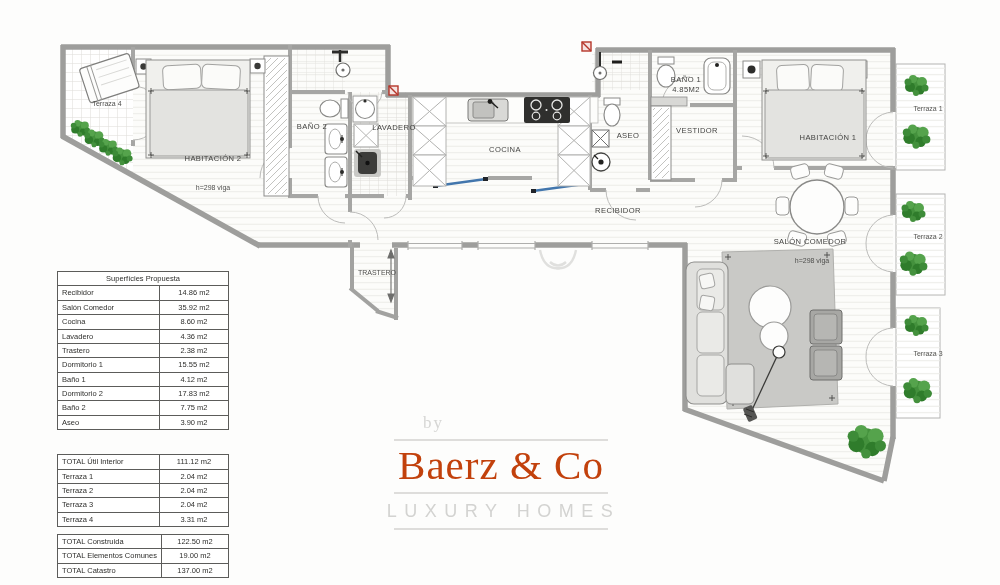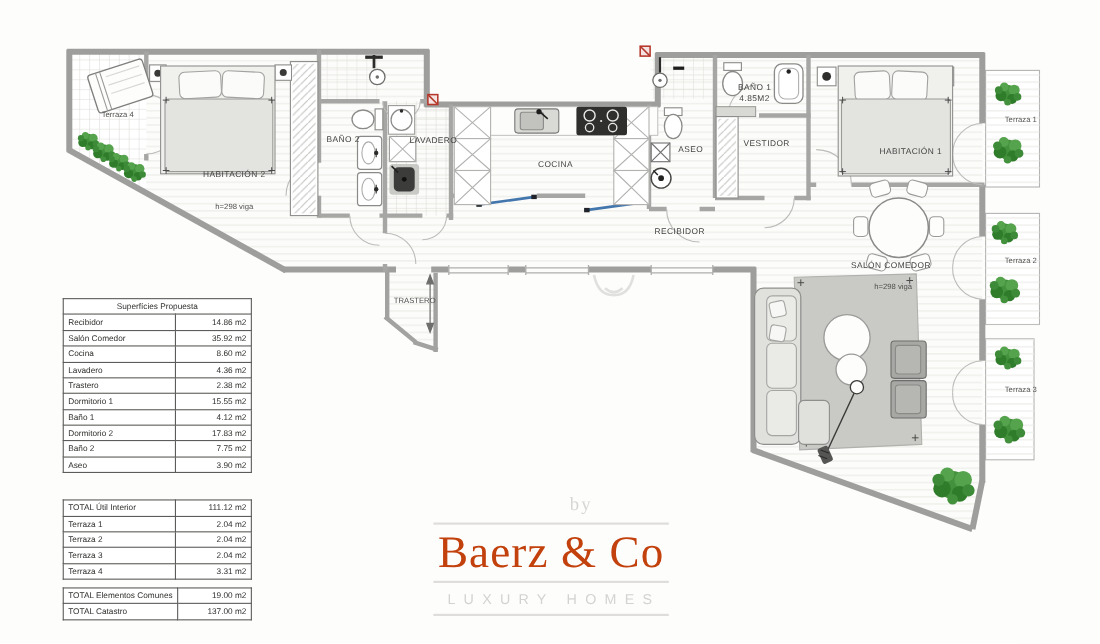--- a/index.html
+++ b/index.html
@@ -10,31 +10,31 @@
   .rs{font-size:7px;fill:#4f4f4d;}
   .rt{font-size:7px;fill:#555553;}
 
   
   .tables{position:absolute;left:57px;top:271px;width:172px;color:#2f2f2d;}
   .tables table{border-collapse:collapse;width:100%;background:#ffffff;margin:0 0 6px 0;}
   .tables td,.tables th{border:1px solid #5c5c5a;padding:2px 4px;font-size:7.5px;
                         font-weight:normal;line-height:1.25;white-space:nowrap;}
   .tables th{}
   .tables td.c-label{text-align:left;}
-  .tables td.c-value{text-align:right;width:60px;}
+  .tables td.c-value{text-align:center;width:60px;}
 
   
   .logo{position:absolute;left:368px;top:413px;width:266px;text-align:center;
         color:#d6d6d4;user-select:none;}
   .logo .by{font-family:"Liberation Serif",serif;font-size:17px;letter-spacing:2px;
-            text-align:center;padding-left:55px;height:26px;margin-top:36px;}
+            text-align:left;padding-left:55px;height:26px;}
   .logo .rule{border:none;border-top:2px solid #dedddb;width:214px;margin:0 auto;}
   .logo .name{font-family:"Liberation Serif",serif;font-size:41px;font-weight:400;
               letter-spacing:1px;line-height:1.15;margin:1px 0 3px 0;color:#c2410c;}
-  .logo .tag{font-size:13px;letter-spacing:7.5px;text-indent:5px;color:#d3d3d1;
+  .logo .tag{font-size:18px;letter-spacing:7.5px;text-indent:5px;color:#d3d3d1;
              padding:7px 0 6px 0;}
 </style>
 </head>
 <body>
 
 <div id="canvas">
 
 <svg width="1000" height="585" viewBox="0 0 1000 585">
   <defs>
     <pattern id="stripeP" width="8" height="6.5" patternUnits="userSpaceOnUse">
@@ -488,20 +488,24 @@
           </tr>
           <tr>
             <td class="c-label">Terraza 4</td>
             <td class="c-value">3.31 m2</td>
           </tr>
         </tbody>
   </table>
   <table style="margin-top:7px;">
     <tbody>
           <tr>
+            <td class="c-label">TOTAL Construida</td>
+            <td class="c-value">122.50 m2</td>
+          </tr>
+          <tr>
             <td class="c-label">TOTAL Elementos Comunes</td>
             <td class="c-value">19.00 m2</td>
           </tr>
           <tr>
             <td class="c-label">TOTAL Catastro</td>
             <td class="c-value">137.00 m2</td>
           </tr>
         </tbody>
   </table>
 </div>

